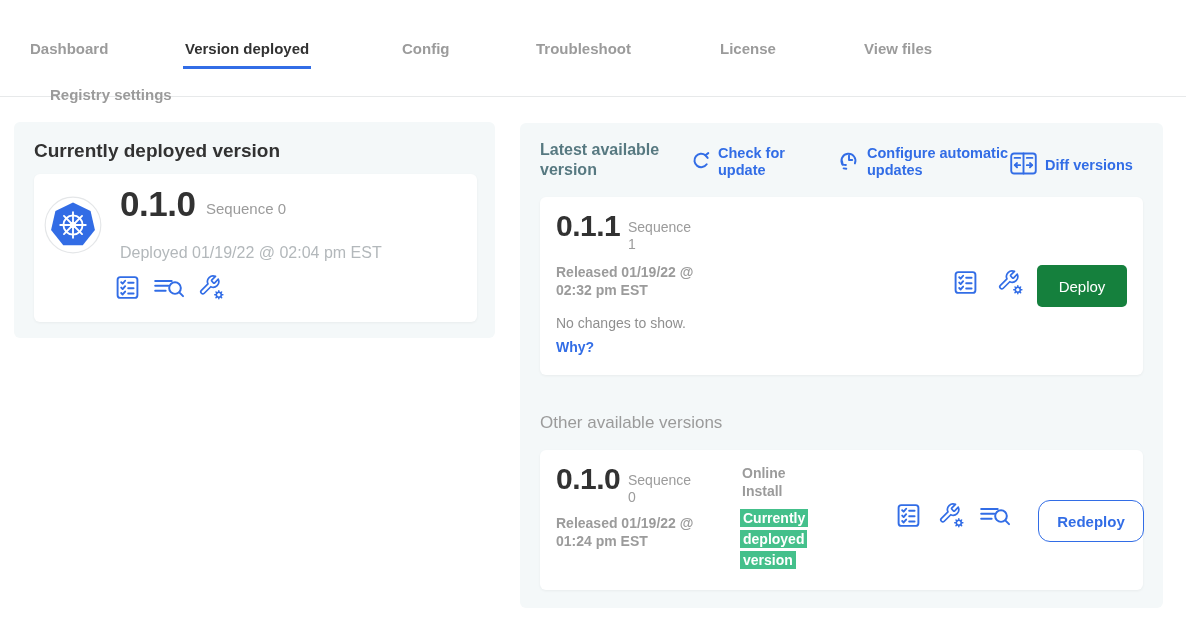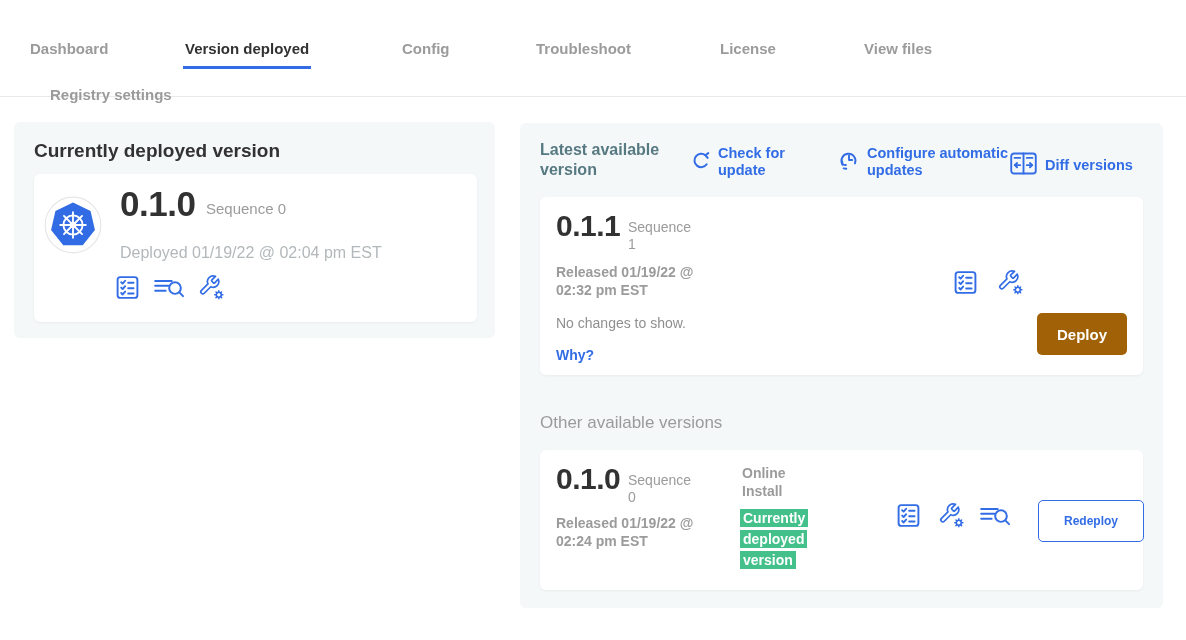--- a/index.html
+++ b/index.html
@@ -32,24 +32,24 @@
   .muted-light { color:#b3b8bb; font-size:16px; font-weight:500; }
   .muted-reg { color:#8f8f8f; font-size:14px; }
   .link-blue { color:#326de6; font-weight:700; cursor:pointer; }
 
   .icon-row { position:absolute; display:flex; align-items:center; gap:12px; }
   .icon-btn { display:inline-flex; cursor:pointer; }
 
   .action-link { position:absolute; display:flex; align-items:center; gap:7px; cursor:pointer; }
   .action-link .lbl { font-size:14.5px; font-weight:700; color:#326de6; line-height:17px; }
 
-  .btn-primary { position:absolute; background:#a16207; color:#fff; border:none; border-radius:5px;
-                 font-family:"Liberation Sans",sans-serif; font-size:15px; font-weight:700; cursor:pointer;margin-top:48px; }
-  .btn-outline { position:absolute; background:#fff; color:#326de6; border:1.5px solid #326de6; border-radius:5px;
-                 font-family:"Liberation Sans",sans-serif; font-size:12px; font-weight:700; cursor:pointer; }
+  .btn-primary { position:absolute; background:#15803d; color:#fff; border:none; border-radius:5px;
+                 font-family:"Liberation Sans",sans-serif; font-size:15px; font-weight:400; cursor:pointer; }
+  .btn-outline { position:absolute; background:#fff; color:#326de6; border:1.5px solid #326de6; border-radius:12px;
+                 font-family:"Liberation Sans",sans-serif; font-size:15px; font-weight:700; cursor:pointer; }
 
   .badge-wrap { position:absolute; width:76px; }
   .badge-inline { background:#44c08b; color:#fff; font-weight:700; font-size:14px; line-height:21px;
                   padding:1px 3px; -webkit-box-decoration-break:clone; box-decoration-break:clone; }
 
   .k8s-badge { position:absolute; left:10px; top:22px; width:58px; height:58px; }
 </style>
 </head>
 <body>
 
@@ -171,21 +171,21 @@
         </svg>
       </span>
       <span class="lbl">Diff versions</span>
     </div>
 
     <div class="card" id="latest-card">
       <div class="ver-big" style="position:absolute;left:16px;top:12px;font-size:30px">0.1.1</div>
       <div class="seq" style="position:absolute;left:88px;top:22px;width:70px;font-size:14px;line-height:17px">Sequence 1</div>
       <div class="muted-bold" style="position:absolute;left:16px;top:66px;width:175px">Released 01/19/22 @ 02:32 pm EST</div>
       <div class="muted-reg" style="position:absolute;left:16px;top:118px">No changes to show.</div>
-      <div class="link-blue" style="position:absolute;left:16px;top:150px;font-size:14px">Why?</div>
+      <div class="link-blue" style="position:absolute;left:16px;top:142px;font-size:14px">Why?</div>
 
       <div class="icon-row" style="left:412px;top:72px">
         <span class="icon-btn">
           <svg width="27" height="27" viewBox="0 0 24 24" fill="none" stroke="#326de6" stroke-width="1.7" stroke-linecap="round" stroke-linejoin="round">
             <rect x="3.2" y="2.8" width="17.6" height="18.4" rx="2.4"></rect>
             <path d="M6.4 7.3l1.3 1.3 2.2-2.6"></path>
               <line x1="12.6" y1="7.8" x2="17.4" y2="7.8"></line>
             <path d="M6.4 12.1l1.3 1.3 2.2-2.6"></path>
               <line x1="12.6" y1="12.6" x2="17.4" y2="12.6"></line>
             <path d="M6.4 16.9l1.3 1.3 2.2-2.6"></path>
@@ -211,21 +211,21 @@
       </div>
 
       <button class="btn-primary" style="left:497px;top:68px;width:90px;height:42px">Deploy</button>
     </div>
 
     <h3 class="other-title">Other available versions</h3>
 
     <div class="card" id="other-card">
       <div class="ver-big" style="position:absolute;left:16px;top:12px;font-size:30px">0.1.0</div>
       <div class="seq" style="position:absolute;left:88px;top:22px;width:70px;font-size:14px;line-height:17px">Sequence 0</div>
-      <div class="muted-bold" style="position:absolute;left:16px;top:64px;width:175px">Released 01/19/22 @ 02:24 pm EST</div>
+      <div class="muted-bold" style="position:absolute;left:16px;top:64px;width:175px">Released 01/19/22 @ 01:24 pm EST</div>
       <div class="muted-bold" style="position:absolute;left:202px;top:14px;width:60px">Online Install</div>
 
       <div class="badge-wrap" style="left:200px;top:58px">
         <span class="badge-inline">Currently deployed version</span>
       </div>
 
       <div class="icon-row" style="left:355px;top:52px">
         <span class="icon-btn">
           <svg width="27" height="27" viewBox="0 0 24 24" fill="none" stroke="#326de6" stroke-width="1.7" stroke-linecap="round" stroke-linejoin="round">
             <rect x="3.2" y="2.8" width="17.6" height="18.4" rx="2.4"></rect>

